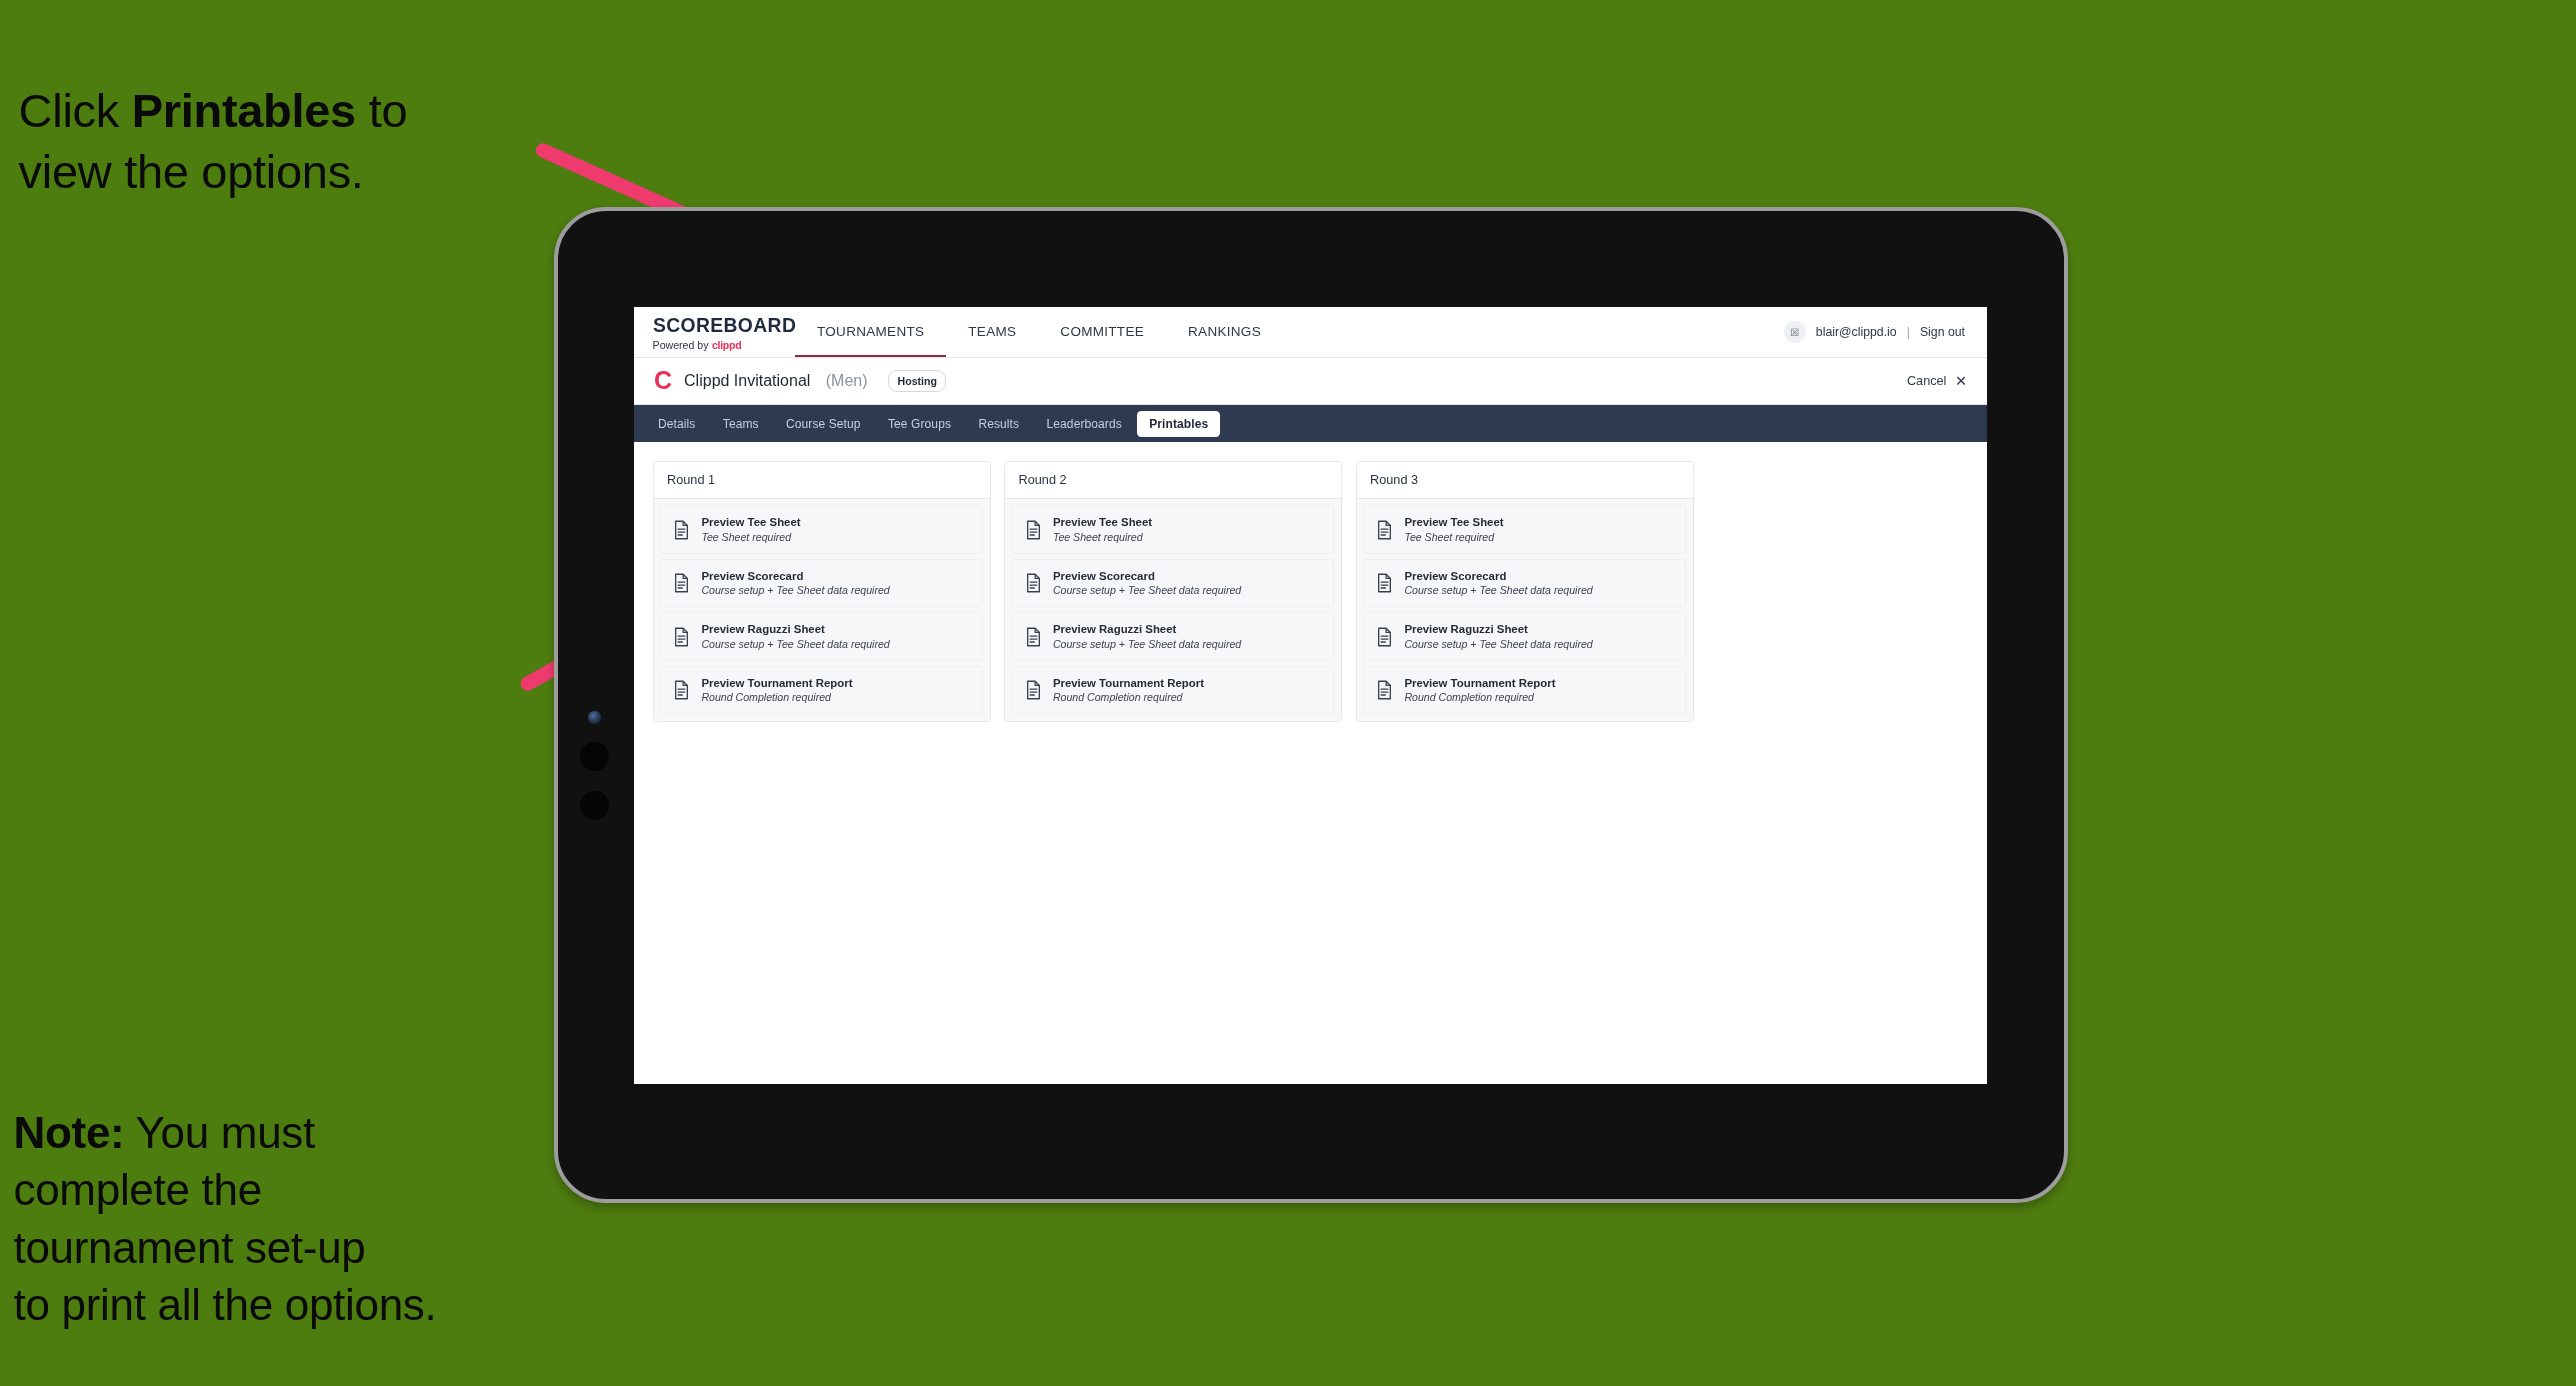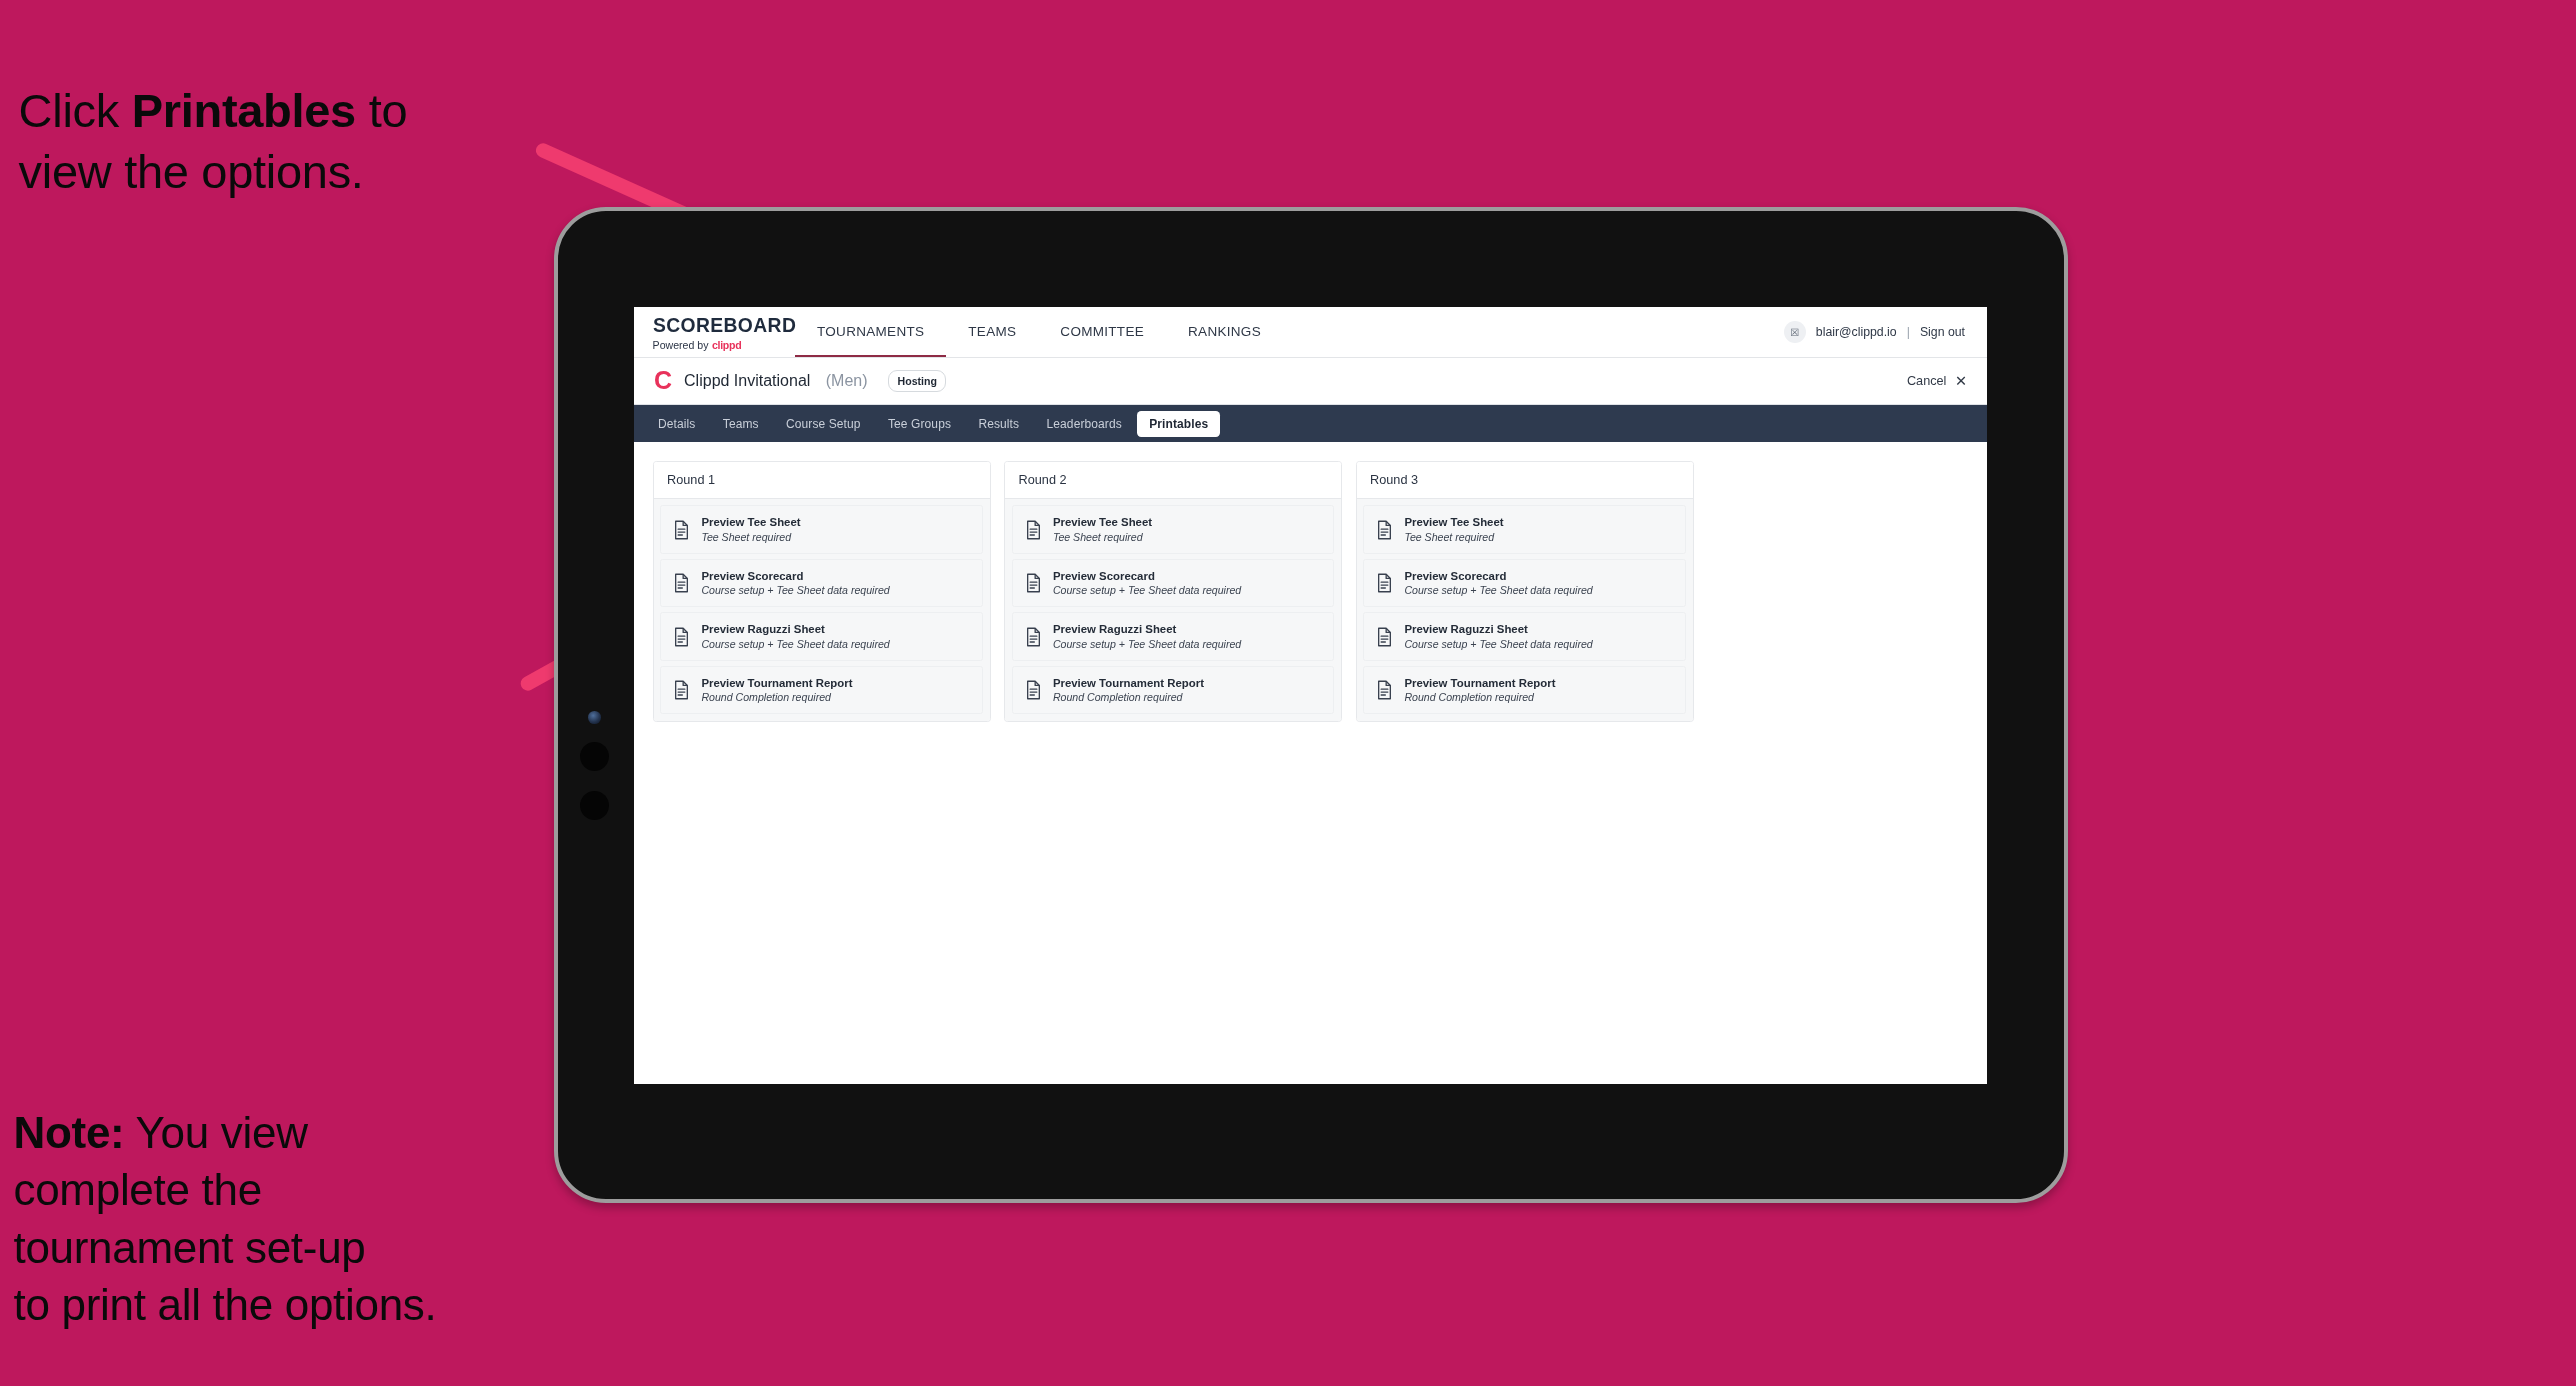--- a/index.html
+++ b/index.html
@@ -2,21 +2,21 @@
 <html style="font-size:13.5px"><head>
 <meta charset="utf-8">
 <style>
   * { box-sizing: border-box; margin: 0; padding: 0; }
   html, body {
     width: 2576px; height: 1386px;
     background: #ffffff;
     font-family: "Liberation Sans", sans-serif;
     overflow: hidden;
   }
-  #stage { position: relative; width: 2576px; height: 1386px; background:#be185d; }
+  #stage { position: relative; width: 2576px; height: 1386px; background:#4d7c0f; }
 
   
   .annot {
     position: absolute;
     color: #0a0a0a;
     font-family: "Liberation Sans", sans-serif;
     font-weight: 400;
     line-height: 1.30;
     white-space: pre-line;
   }
@@ -153,21 +153,21 @@
 
 <div id="stage">
 
   <div class="annot" id="annot-top">
     <span>Click </span><b>Printables</b><span> to
 view the options.</span>
   </div>
 
 
   <div class="annot" id="annot-note">
-    <b>Note:</b><span> You view
+    <b>Note:</b><span> You must
 complete the
 tournament set-up
 to print all the options.</span>
   </div>
 
   <svg class="arrow-svg" style="left:533px; top:135px;" width="575" height="288" viewBox="0 0 680 340">
     <line x1="12" y1="18" x2="600" y2="282" stroke="#ef3a6e" stroke-width="17" stroke-linecap="round"></line>
     <polygon points="655,312 520,232 546,196 586,262 598,196 638,212" fill="#ef3a6e"></polygon>
     <polygon points="657,313 525,236 548,201 585,261 597,199 637,215" fill="#ef3a6e"></polygon>
   </svg>

